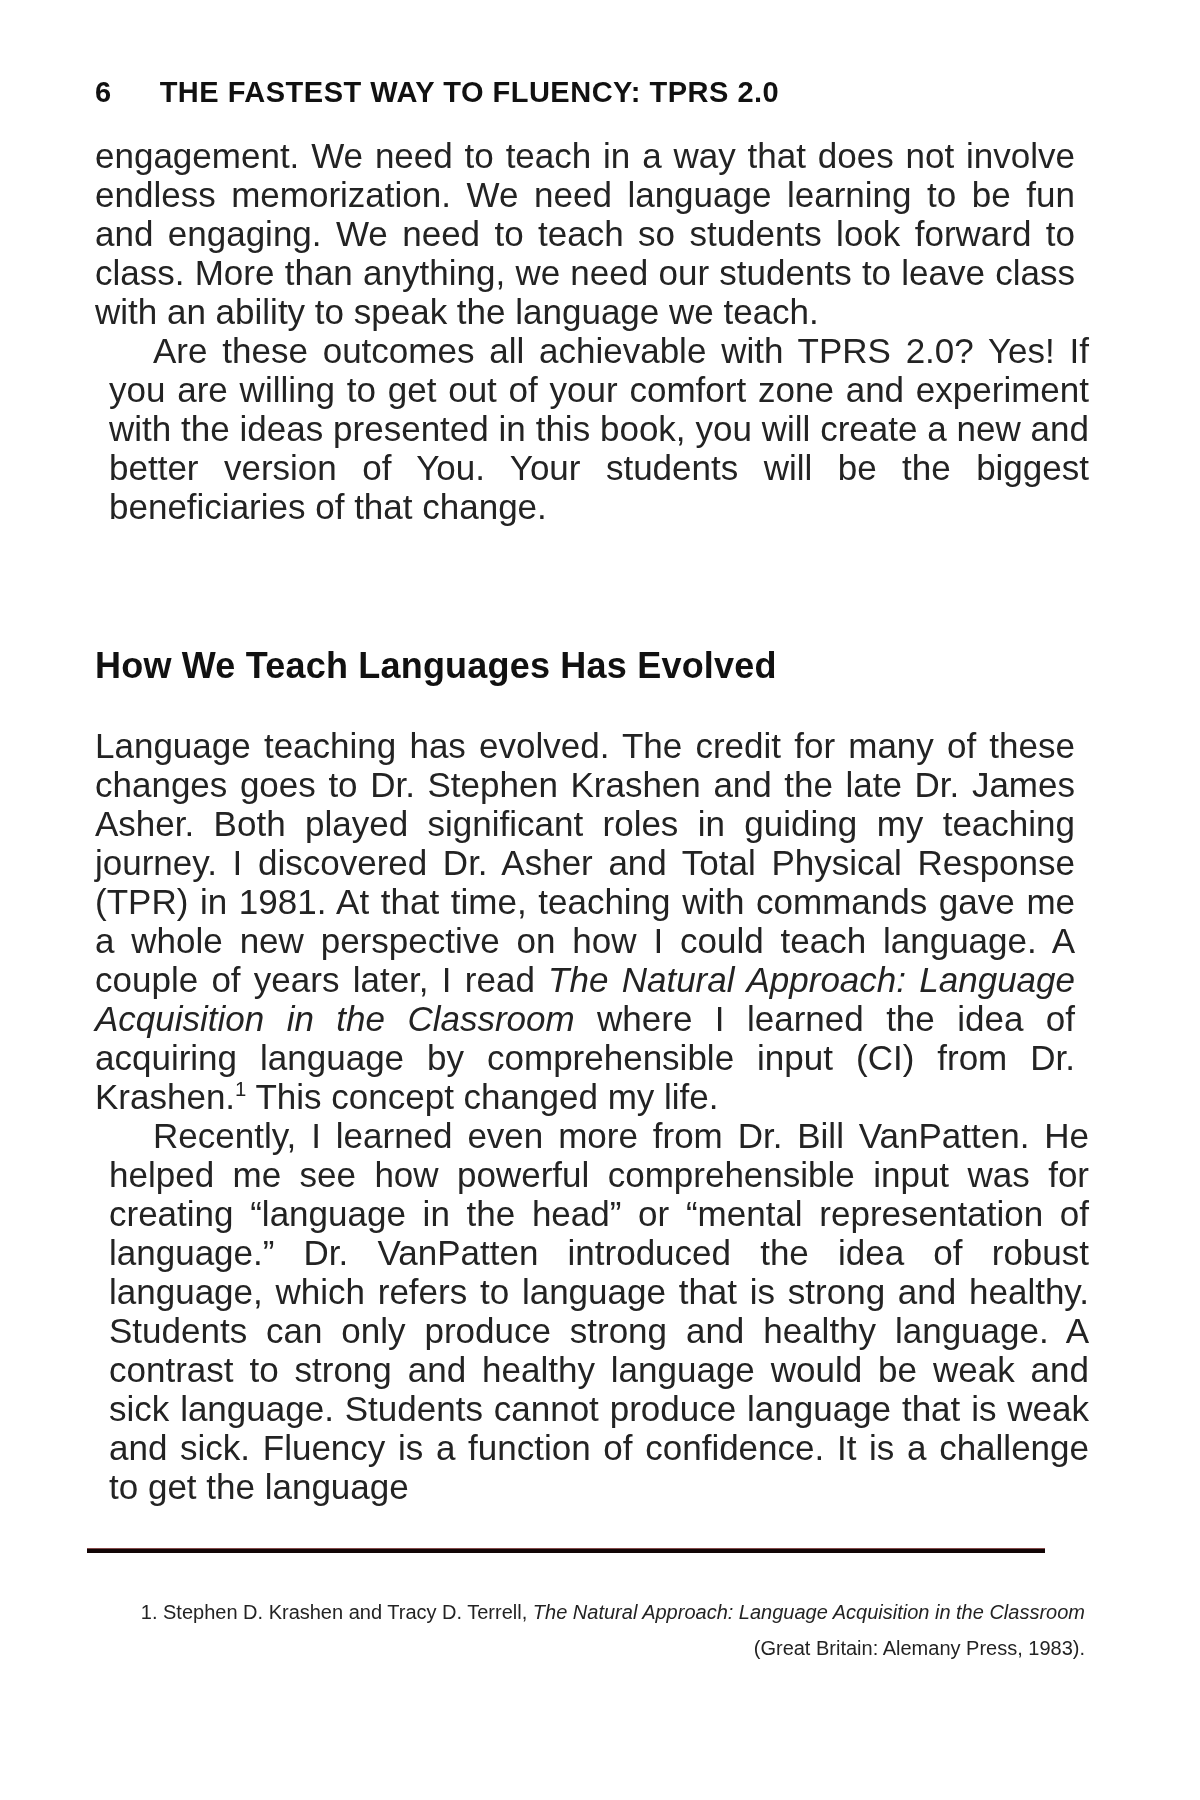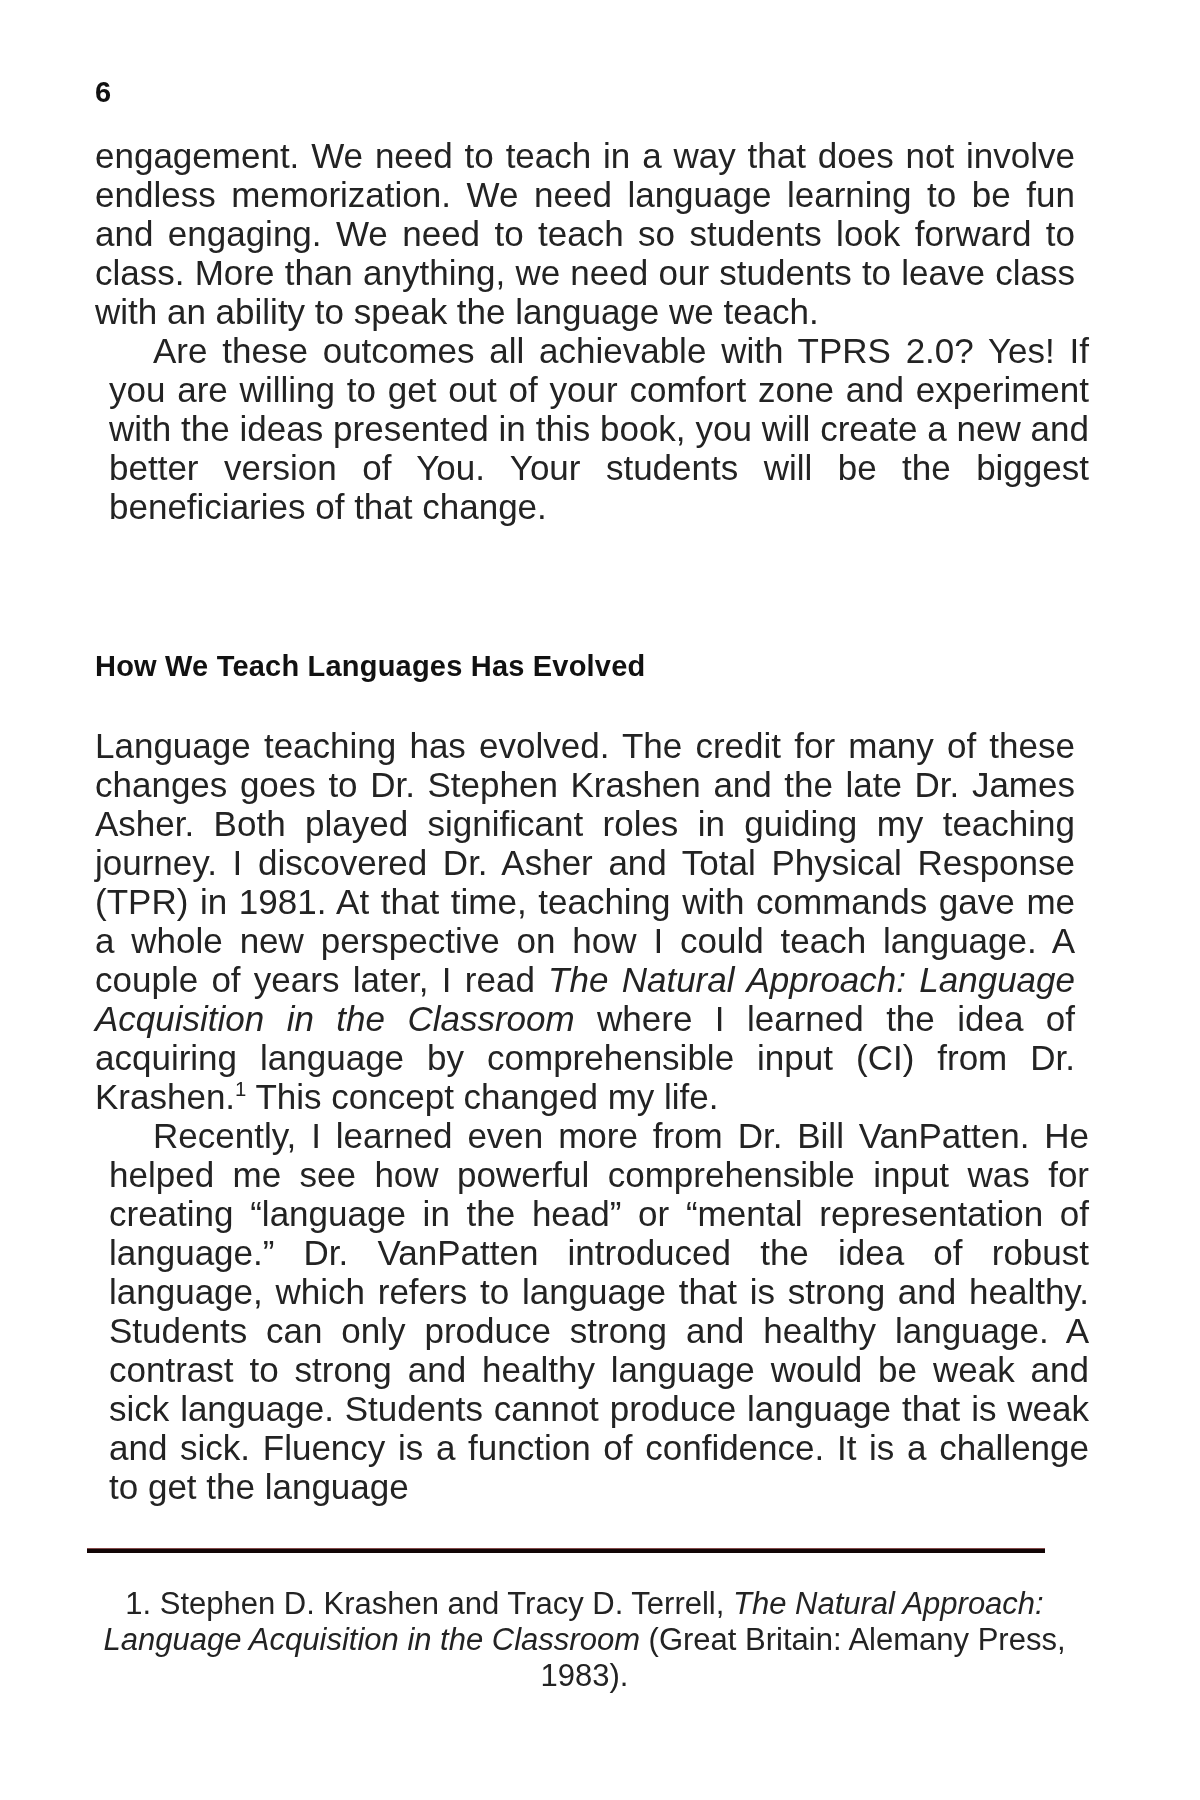--- a/index.html
+++ b/index.html
@@ -49,21 +49,21 @@
   .indent {
     text-indent: 44px;
     margin-left: 14px;
   }
   .section-heading {
     position: absolute;
     top: 642px;
     left: 95px;
     width: 980px;
     margin: 0;
-    font-size: 29px;
+    font-size: 36px;
     line-height: 48px;
     font-weight: 600;
     color: #111111;
     text-align: left;
     letter-spacing: 0.2px;
   }
   .italic { font-style: italic; }
   sup.fn-ref {
     font-size: 58%;
     line-height: 0;
@@ -78,34 +78,35 @@
     background: #120505;
     border: none;
     border-top: 1px solid rgba(226, 130, 130, 0.55);
     margin: 0;
   }
   .footnote {
     position: absolute;
     top: 1586px;
     left: 92px;
     width: 985px;
-    margin: 0;
-    font-size: 31px;
+    margin: 8px;
+    font-size: 20px;
     line-height: 36px;
-    text-align: center;
+    text-align: right;
     color: #232323;
   }
 </style>
 </head>
 <body>
 
 <div class="page">
 
   <header class="running-head">
     <span class="pagenum">6</span>
+    <span class="booktitle">THE FASTEST WAY TO FLUENCY: TPRS 2.0</span>
   </header>
 
   <p class="bodytext p-intro"><span>engagement. We need to teach in a way that does not involve endless memorization. We need language learning to be fun and engaging. We need to teach so students look forward to class. More than anything, we need our students to leave class with an ability to speak the language we teach.</span></p>
 
   <p class="bodytext p-outcomes indent"><span>Are these outcomes all achievable with TPRS 2.0? Yes! If you are willing to get out of your comfort zone and experiment with the ideas presented in this book, you will create a new and better version of You. Your students will be the biggest beneficiaries of that change.</span></p>
 
   <h1 class="section-heading">How We Teach Languages Has Evolved</h1>
 
   <p class="bodytext p-evolution"><span>Language teaching has evolved. The credit for many of these changes goes to Dr. Stephen Krashen and the late Dr. James Asher. Both played significant roles in guiding my teaching journey. I discovered Dr. Asher and Total Physical Response (TPR) in 1981. At that time, teaching with commands gave me a whole new perspective on how I could teach language. A couple of years later, I read </span><span class="italic">The Natural Approach: Language Acquisition in the Classroom</span><span> where I learned the idea of acquiring language by comprehensible input (CI) from Dr. Krashen.</span><sup class="fn-ref">1</sup><span> This concept changed my life.</span></p>
 

